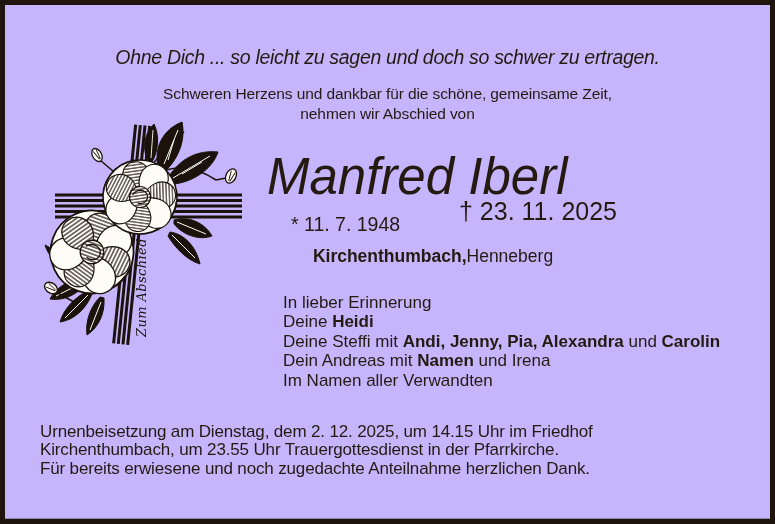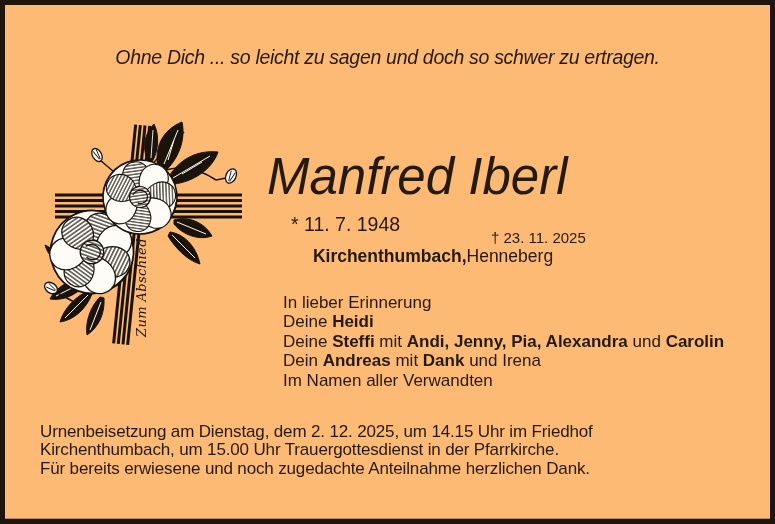--- a/index.html
+++ b/index.html
@@ -1,20 +1,20 @@
 <!DOCTYPE html>
 <html><head>
 <meta charset="utf-8">
 <style>
   html,body{margin:0;padding:0;background:#fdfcf6;}
   .page{
     position:relative;
     width:775px;height:524px;
     box-sizing:border-box;
-    background:#fdba74;
+    background:#c4b5fd;
     border:5px solid #20150c;
     box-shadow:inset 0 -1px 0 rgba(60,45,30,.35);
     font-family:"Liberation Sans", sans-serif;
     color:#241a10;
     overflow:hidden;
   }
   .abs{position:absolute;}
   .quote{
     top:41px;left:0;right:0;
     text-align:center;
@@ -32,21 +32,21 @@
   .art{left:25px;top:113px;}
   .name{
     left:262px;top:143px;width:380px;
     text-align:left;
     font-style:italic;
     font-size:51px;
     line-height:1.15;
     white-space:nowrap;
   }
   .birth{left:286px;top:208px;font-size:19.5px;}
-  .death{left:454px;top:224px;font-size:15px;margin-left:32px;}
+  .death{left:454px;top:192px;font-size:25px;}
   .city{
     left:253px;top:241px;width:350px;
     text-align:center;
     font-size:17.5px;
     white-space:nowrap;
   }
   .city .b{font-weight:bold;}
   .mourners{
     left:278px;top:288px;
     font-size:17px;
@@ -62,20 +62,24 @@
     white-space:nowrap;
   }
 </style>
 </head>
 <body>
 
 <div class="page">
 
   <div class="abs quote">Ohne Dich ... so leicht zu sagen und doch so schwer zu ertragen.</div>
 
+  <div class="abs intro">
+    <div>Schweren Herzens und dankbar für die schöne, gemeinsame Zeit,</div>
+    <div>nehmen wir Abschied von</div>
+  </div>
 
   <svg class="abs art" width="230" height="245" viewBox="0 0 230 245" aria-hidden="true">
     <defs>
       <pattern id="hatch" width="4" height="3.1" patternUnits="userSpaceOnUse">
         <rect width="4" height="3.1" fill="#fdfcf6"></rect>
         <rect y="1.1" width="4" height="1" fill="#1a120b"></rect>
       </pattern>
       <path id="petal" d="M0,-4 C-11,-7 -18,-20 -12,-30 C-7,-37 4,-38 10,-30 C16,-21 12,-9 0,-4 Z"></path>
       <g id="rose">
         <circle r="37" fill="#fdfcf6" stroke="#1a120b" stroke-width="1.6"></circle>
@@ -160,24 +164,24 @@
   <div class="abs birth">* 11. 7. 1948</div>
   <div class="abs death">† 23. 11. 2025</div>
 
   <div class="abs city">
     <span class="b">Kirchenthumbach,</span><span>Henneberg</span>
   </div>
 
   <div class="abs mourners">
     <div class="mline"><span>In lieber Erinnerung</span></div>
     <div class="mline"><span>Deine </span><span style="font-weight: bold;">Heidi</span></div>
-    <div class="mline"><span>Deine </span><span style="font-weight: bold;">Steffi</span><span> mit </span><span style="font-weight: bold;">Andi, Jenny, Pia, Alexandra</span><span> und </span><span style="font-weight: bold;">Carolin</span></div>
-    <div class="mline"><span>Dein </span><span style="font-weight: bold;">Andreas</span><span> mit </span><span style="font-weight: bold;">Dank</span><span> und </span><span style="font-weight: normal;">Irena</span></div>
+    <div class="mline"><span>Deine </span><span style="font-weight: normal;">Steffi</span><span> mit </span><span style="font-weight: bold;">Andi, Jenny, Pia, Alexandra</span><span> und </span><span style="font-weight: bold;">Carolin</span></div>
+    <div class="mline"><span>Dein </span><span style="font-weight: normal;">Andreas</span><span> mit </span><span style="font-weight: bold;">Namen</span><span> und </span><span style="font-weight: normal;">Irena</span></div>
     <div class="mline"><span>Im Namen aller Verwandten</span></div>
   </div>
 
   <div class="abs funeral">
     <div>Urnenbeisetzung am Dienstag, dem 2. 12. 2025, um 14.15 Uhr im Friedhof</div>
-    <div>Kirchenthumbach, um 15.00 Uhr Trauergottesdienst in der Pfarrkirche.</div>
+    <div>Kirchenthumbach, um 23.55 Uhr Trauergottesdienst in der Pfarrkirche.</div>
     <div>Für bereits erwiesene und noch zugedachte Anteilnahme herzlichen Dank.</div>
   </div>
 
 </div>
 
 </body></html>

